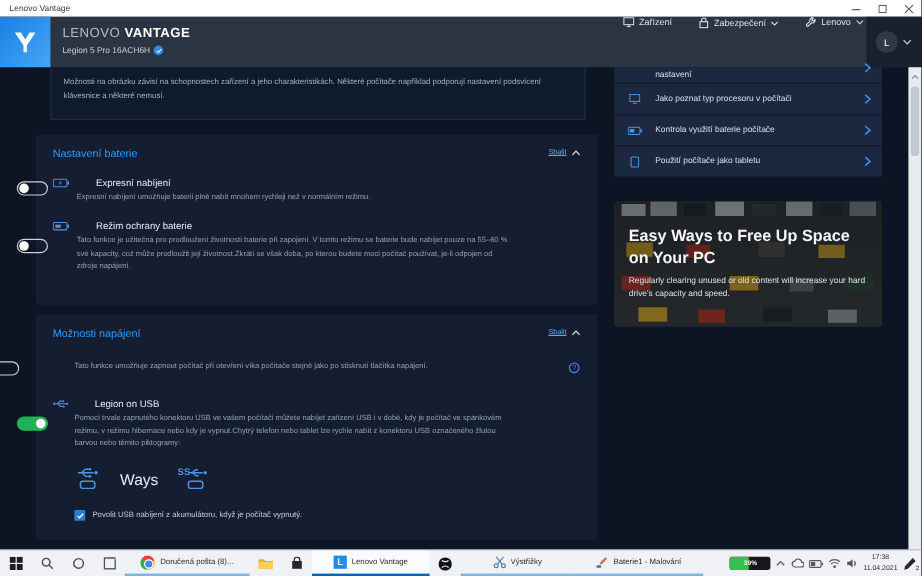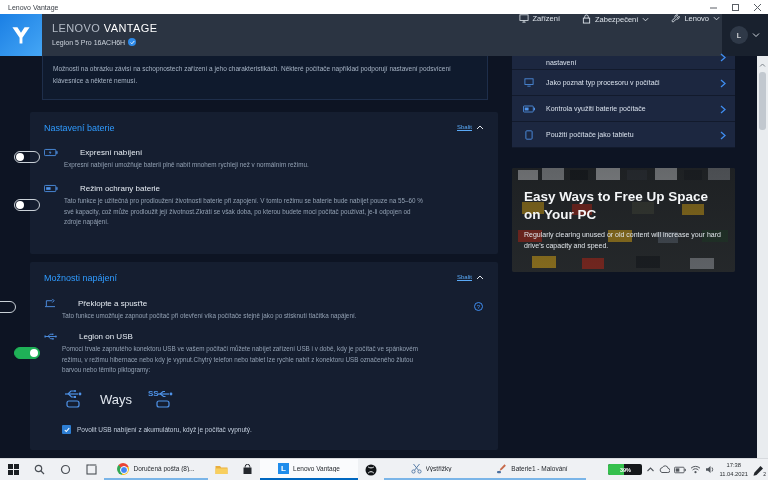--- a/index.html
+++ b/index.html
@@ -12,21 +12,21 @@
   .titlebar{left:0;top:0;width:768px;height:14px;background:#ffffff;display:flex;align-items:center;}
   .tb-title{margin-left:8px;font-size:7px;color:#3c4148;}
   .winctl{position:absolute;top:0;height:14px;width:22px;display:flex;align-items:center;justify-content:center;color:#5a5f66;}
   .winctl svg{display:block;}
 
   
   .header{left:0;top:14px;width:768px;height:42px;background:#2b3442;}
   .logo{left:0;top:0;width:42px;height:42px;background:linear-gradient(135deg,#1b7fe4,#45a6f5);display:flex;align-items:center;justify-content:center;}
   .brand{left:52px;top:8px;font-size:11px;letter-spacing:.4px;}
   .brand .lt{color:#b4bcc7;font-weight:300;}
-  .brand .bd{color:#ffffff;font-weight:400;margin-top:45px;}
+  .brand .bd{color:#ffffff;font-weight:700;margin-top:45px;}
   .device{left:52px;top:24px;font-size:7px;color:#ccd3dc;display:flex;align-items:center;gap:3px;}
   .badge{width:8px;height:8px;border-radius:50%;background:#2e8ae8;display:inline-flex;align-items:center;justify-content:center;}
   .hnav{right:48px;top:0;height:42px;display:flex;align-items:flex-start;gap:22px;color:#dde3ea;font-size:7.5px;}
   .hnav .itm{display:flex;align-items:center;gap:4px;cursor:default;}
   .hcap{right:0;top:0;width:46px;height:42px;background:#19212e;display:flex;align-items:center;justify-content:center;gap:4px;}
   .avatar{width:18px;height:18px;border-radius:50%;background:#2f3948;color:#fff;font-size:8px;display:flex;align-items:center;justify-content:center;}
 
   
   .notebox{left:42px;top:56px;width:446px;height:44px;background:#0f1a2d;border:1px solid #1e2e4a;border-top:none;
     padding:7px 10px;font-size:6.5px;line-height:1.8;color:#a7b4c5;}
@@ -210,27 +210,20 @@
 
   <div class="abs card card2">
     <div class="sec-title">Možnosti napájení</div>
     <div class="collapse">
       <span class="lnk">Sbalit</span>
       <svg width="8" height="5" viewBox="0 0 8 5">
           <path d="M1 4 L4 1 L7 4" fill="none" stroke="#e3e8ee" stroke-width="1"></path>
         </svg>
     </div>
     <div class="abs" style="left:14px;top:36px;width:380px;">
-      <div class="item-title">
-        <svg width="12" height="10" viewBox="0 0 13 11">
-            <path d="M1 9.5 L12 9.5 M2.5 9 L2.5 3 L9 3" fill="none" stroke="#4f93e8" stroke-width="1"></path>
-            <path d="M9 1 L11 3 L9 5" fill="none" stroke="#4f93e8" stroke-width="1"></path>
-          </svg>
-        <span>Překlopte a spusťte</span>
-      </div>
       <div class="item-desc" style="margin-left:18px;width:340px;">Tato funkce umožňuje zapnout počítač při otevření víka počítače stejně jako po stisknutí tlačítka napájení.</div>
     </div>
     <div class="tgl abs" style="right:40px;top:39px;"></div>
     <div class="helpq abs" style="right:15px;top:40px;">?</div>
     <div class="abs" style="left:14px;top:70px;width:430px;">
       <div class="item-title">
         <svg width="13" height="9" viewBox="0 0 14 10">
             <line x1="1" y1="5" x2="12" y2="5" stroke="#4f93e8" stroke-width="1"></line>
             <circle cx="13" cy="5" r="1" fill="#4f93e8"></circle>
             <path d="M4 5 L6.5 2.5 L9 2.5 M4.5 5 L7 7.5 L9.5 7.5" fill="none" stroke="#4f93e8" stroke-width="1"></path>

